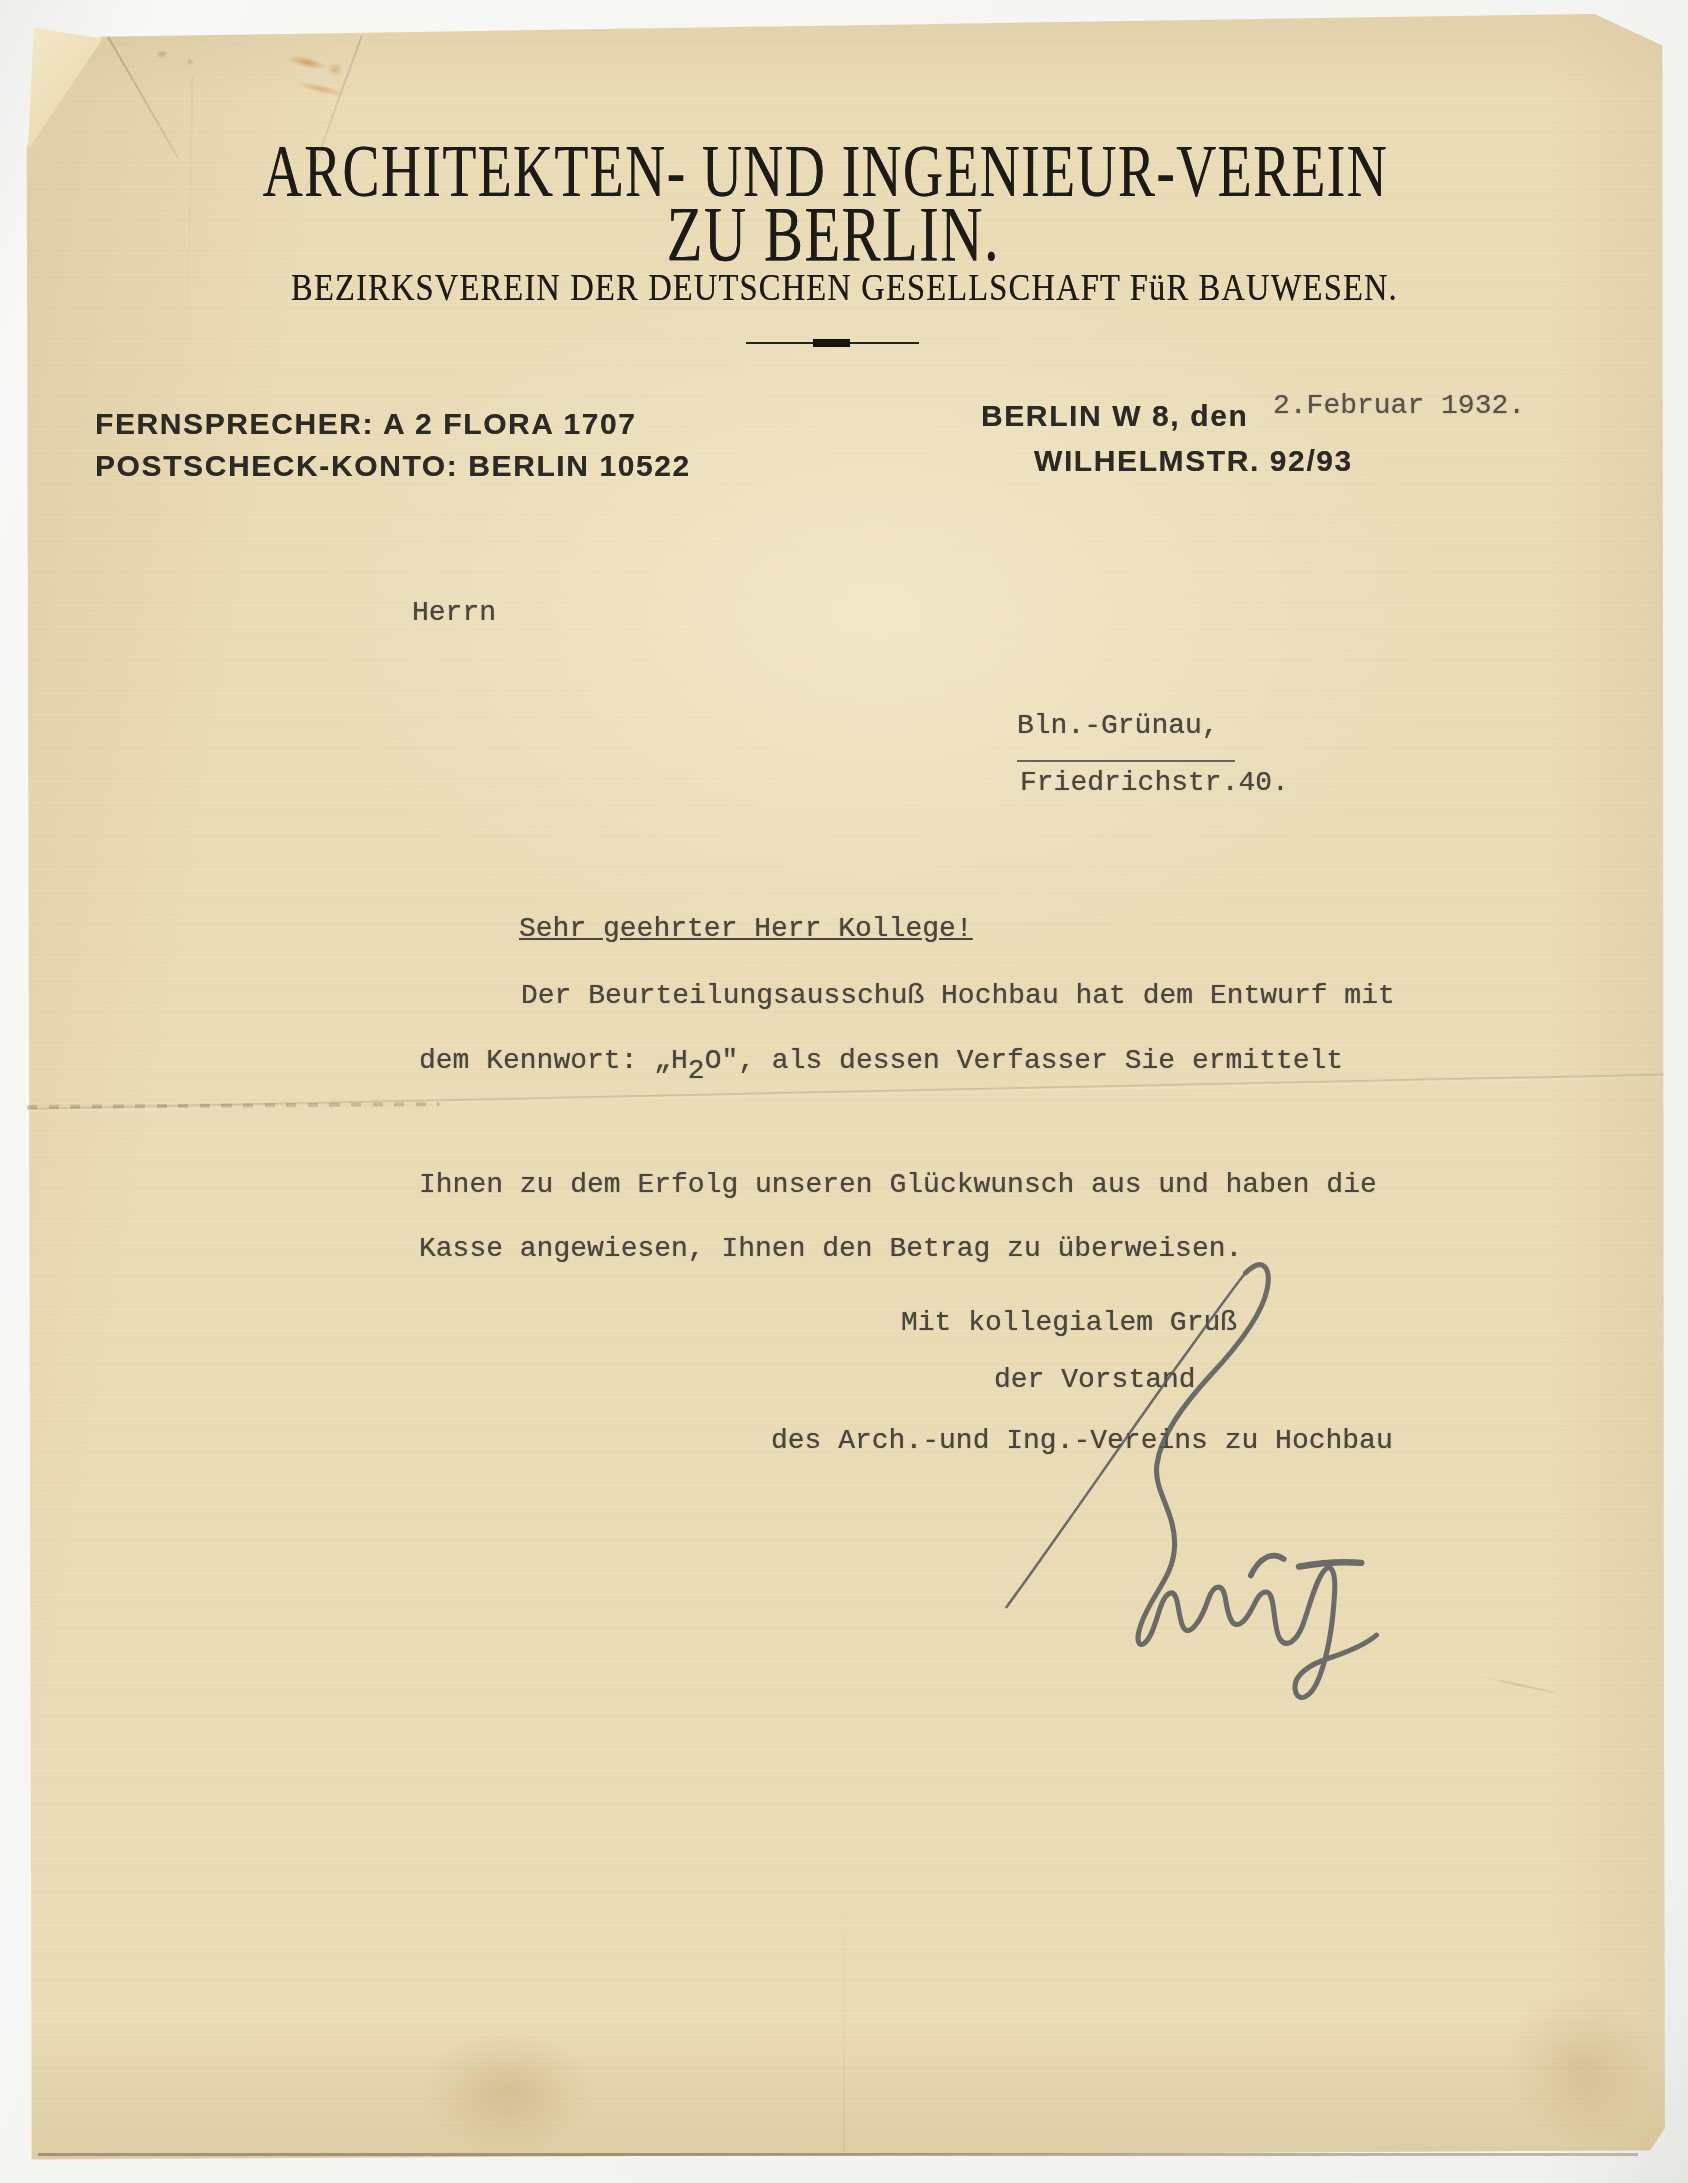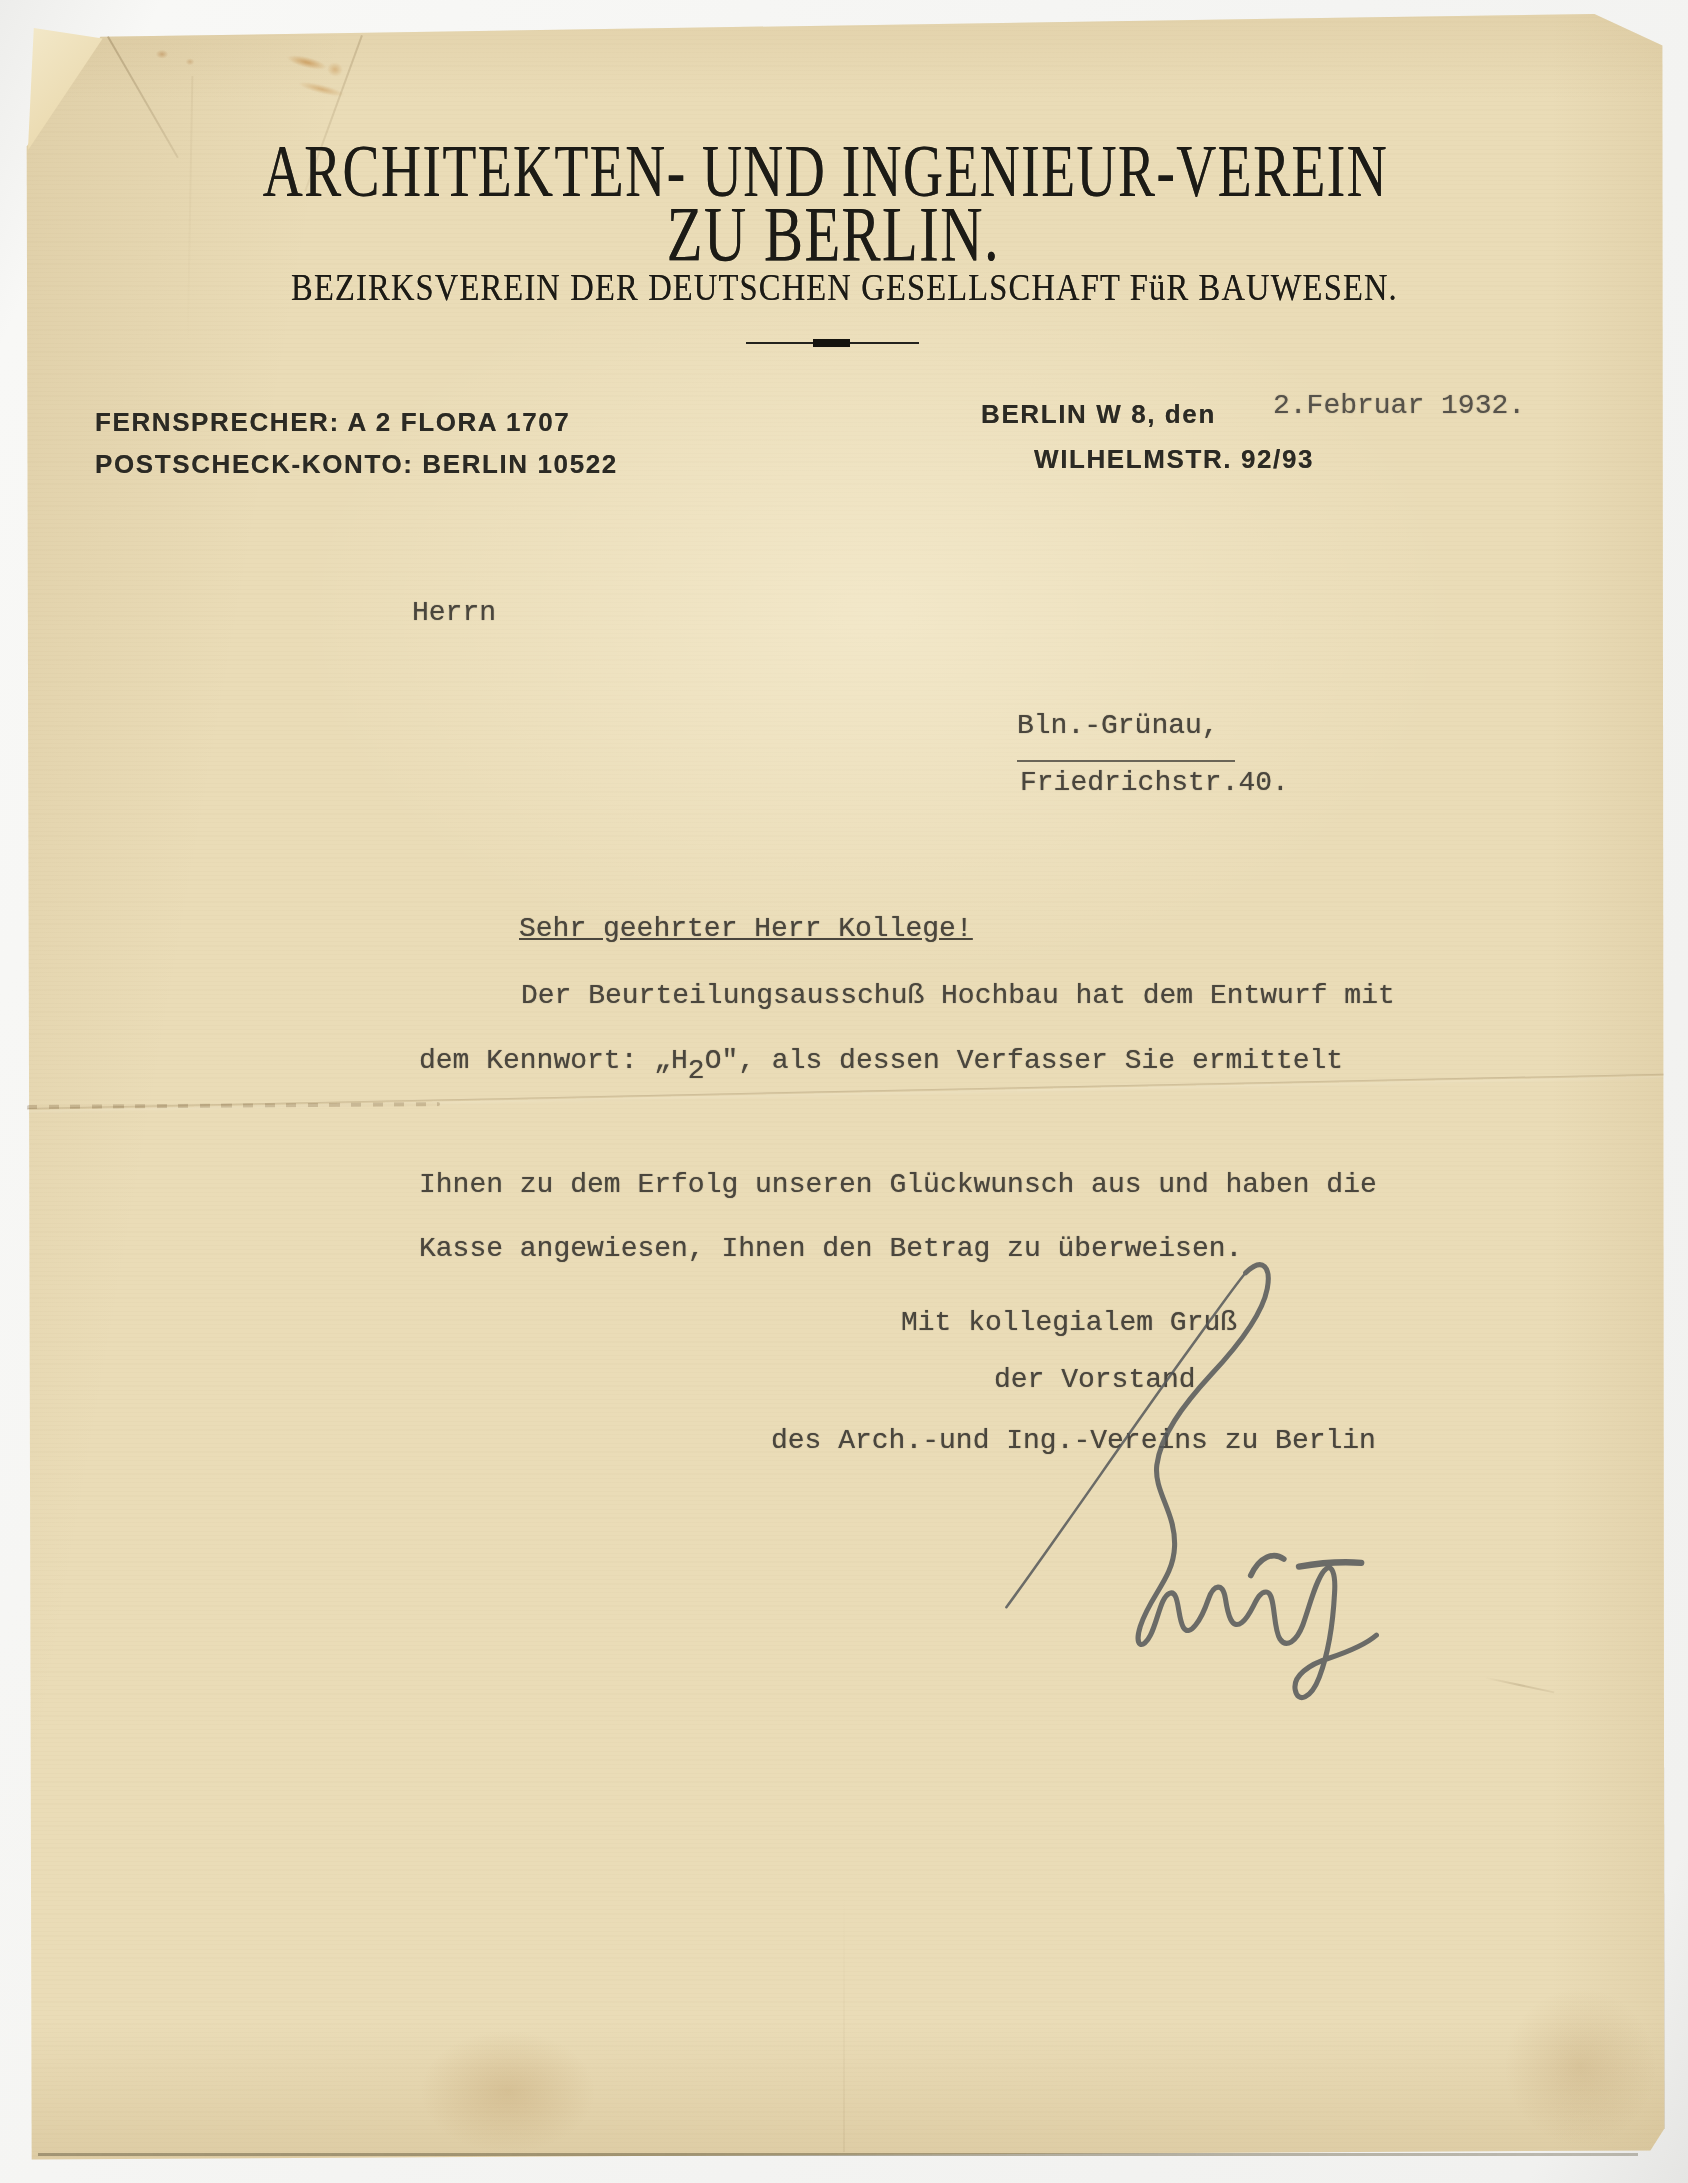--- a/index.html
+++ b/index.html
@@ -107,21 +107,21 @@
     line-height:1;white-space:nowrap;
   }
   .hl1{left:-19px;top:136px;font-size:71px;letter-spacing:1.9px;transform:scaleX(0.78) scaleY(1.04);}
   .hl2{left:-11.4px;top:196px;font-size:75px;letter-spacing:1.9px;transform:scaleX(0.78) scaleY(1.04);}
   .hl3{left:0px;top:269px;font-size:37px;letter-spacing:1.3px;transform:scaleX(0.88);}
   .divider{position:absolute;left:746px;top:339px;width:173px;height:9px;}
   .divider .line{position:absolute;left:0;top:3.2px;width:100%;height:1.9px;background:#23221d;}
   .divider .blk{position:absolute;left:67px;top:0;width:37px;height:8.3px;background:#15140f;}
   .printed-sans{
     position:absolute;font-family:"Liberation Sans",sans-serif;font-weight:700;
-    color:#2b2a24;letter-spacing:1.6px;font-size:26px;line-height:1;white-space:nowrap;
+    color:#2b2a24;letter-spacing:1.6px;font-size:30px;line-height:1;white-space:nowrap;
     text-shadow:0 0 0.6px rgba(43,42,36,0.6);
   }
   
   .tw{
     position:absolute;font-family:"Liberation Mono","DejaVu Sans Mono",monospace;
     font-size:28px;line-height:1.15;color:#4a463d;white-space:pre;
     text-shadow:0 0 1px rgba(74,70,61,0.75);
   }
   .tw-faded{color:#56524a;text-shadow:0 0 1.3px rgba(86,82,74,0.6);}
   .tw-sub{position:relative;top:10.2px;}
@@ -172,21 +172,21 @@
 
   <div class="tw" style="left:519px;top:913px;text-decoration:underline;">Sehr geehrter Herr Kollege!</div>
 
   <div class="tw" style="left:521px;top:980px;">Der Beurteilungsausschuß Hochbau hat dem Entwurf mit</div>
   <div class="tw" style="left:419px;top:1045px;"><span>dem Kennwort: „H</span><span class="tw-sub">2</span><span>O", als dessen Verfasser Sie ermittelt</span></div>
   <div class="tw" style="left:419px;top:1169px;">Ihnen zu dem Erfolg unseren Glückwunsch aus und haben die</div>
   <div class="tw" style="left:419px;top:1233px;">Kasse angewiesen, Ihnen den Betrag zu überweisen.</div>
 
   <div class="tw" style="left:901px;top:1307px;">Mit kollegialem Gruß</div>
   <div class="tw" style="left:994px;top:1364px;">der Vorstand</div>
-  <div class="tw" style="left:771px;top:1425px;">des Arch.-und Ing.-Vereins zu Berlin</div>
+  <div class="tw" style="left:771px;top:1425px;">des Arch.-und Ing.-Vereins zu Hochbau</div>
 
   <svg class="sig" viewBox="0 0 2660 3439">
     <g fill="none" stroke="#55585a" stroke-linecap="round" stroke-linejoin="round" opacity="0.85">
 
       <path stroke-width="4" d="M1585,2532 C1660,2430 1790,2240 1870,2130 C1915,2068 1945,2025 1962,2005"></path>
 
       <path stroke-width="8" d="M1962,2005
         C1990,1978 2002,1998 1996,2030
         C1988,2072 1950,2120 1908,2165
         C1862,2215 1828,2262 1822,2308

